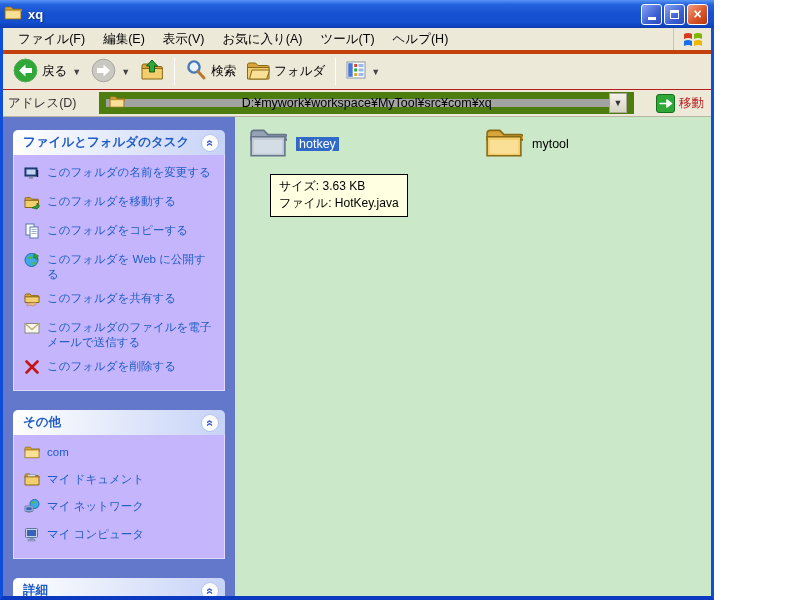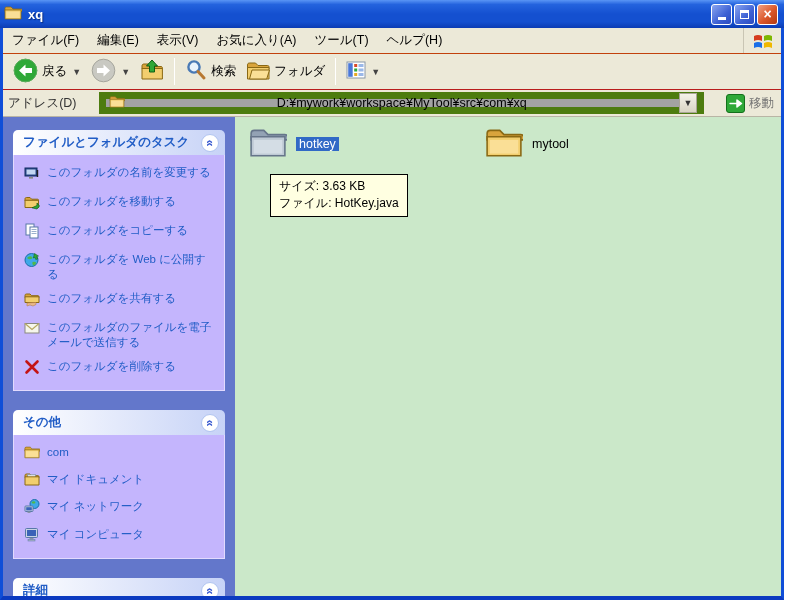--- a/index.html
+++ b/index.html
@@ -1,38 +1,38 @@
 <!DOCTYPE html>
 <html><head>
 <meta charset="utf-8">
 <style>
   * { box-sizing: border-box; margin: 0; padding: 0; }
   html,body { width:800px; height:600px; overflow:hidden;
     font-family:"Liberation Sans","DejaVu Sans",sans-serif; }
-  .window { width:784px; height:600px; display:flex; flex-direction:column;
+  .window { width:714px; height:600px; display:flex; flex-direction:column;
     background:#ECE9D8; border-left:3px solid #0F4ED8; border-right:3px solid #0F4ED8;
     border-bottom:4px solid #0B3AC0; }
 
   
   .titlebar { height:28px; flex:0 0 28px; display:flex; align-items:center; gap:6px;
     padding:0 6px 0 4px; margin:0 -3px;
     background:linear-gradient(180deg,#5A95F5 0%,#2463DE 16%,#1450D0 50%,#1450D0 78%,#0B3CB4 100%); }
   .title-text { color:#fff; font-weight:bold; font-size:13px; text-shadow:1px 1px 1px #0A2C80; }
   .winbtns { margin-left:auto; display:flex; gap:2px; }
   .wbtn { width:21px; height:21px; border:1px solid #fff; border-radius:3px;
     display:flex; align-items:center; justify-content:center; cursor:default; }
   .wbtn.minmax { background:linear-gradient(135deg,#8AA5F0 0%,#3D61D4 60%,#2B4BC0 100%); }
   .wbtn.close  { background:linear-gradient(135deg,#F2A184 0%,#DA5629 55%,#B33A10 100%); }
   .glyph-min { width:8px; border-bottom:3px solid #fff; align-self:flex-end; margin:0 0 4px 0; }
   .glyph-max { width:9px; height:9px; border:1px solid #fff; border-top:3px solid #fff; }
   .glyph-x   { color:#fff; font-weight:bold; font-size:14px; line-height:1; }
 
   
   .menubar { height:26px; flex:0 0 26px; display:flex; align-items:stretch;
-    background:#ECE9D8; border-bottom:1px solid #c2410c; padding-left:0; }
+    background:#ECE9D8; border-bottom:4px solid #c2410c; padding-left:6px; }
   .menu-item { display:flex; align-items:center; padding:0 9px; font-size:12.5px; color:#000; }
   .menu-logo { margin-left:auto; width:38px; border-left:1px solid #C9C5B4;
     display:flex; align-items:center; justify-content:center; background:#ECE9D8; }
 
   
   .toolbar { height:36px; flex:0 0 36px; display:flex; align-items:center; gap:2px;
     padding:0 6px; background:#ECE9D8; border-bottom:1px solid #b91c1c; }
   .tbtn { display:flex; align-items:center; gap:4px; padding:2px 4px; font-size:12.5px; color:#000; }
   .tbtn .drop { font-size:9px; color:#444; margin-left:1px; }
   .tbtn.disabled { color:#9a9a90; }
@@ -40,21 +40,21 @@
 
   
   .addressbar { height:27px; flex:0 0 27px; display:flex; align-items:center; gap:22px;
     padding:0 5px; background:#ECE9D8; border-bottom:1px solid #B9B5A5; }
   .addr-label { font-size:12.5px; color:#333; white-space:nowrap; }
   .addr-field { flex:1; height:22px; background:#a3a3a3; border:7px solid #4d7c0f;
     display:flex; align-items:center; gap:4px; padding:0 0 0 3px; font-size:12.5px;text-align:center; }
   .addr-path { flex:1; color:#000; white-space:nowrap; overflow:hidden; }
   .addr-drop { width:18px; height:20px; display:flex; align-items:center; justify-content:center;
     background:linear-gradient(180deg,#F4F2E8,#D9D5C4); border:1px solid #AAA698; font-size:9px; color:#333; }
-  .go-btn { display:flex; align-items:center; gap:4px; font-size:12.5px; color:#737373; padding-right:2px; }
+  .go-btn { display:flex; align-items:center; gap:4px; font-size:12.5px; color:#b91c1c; padding-right:2px; }
 
   
   .content { flex:1; display:flex; overflow:hidden; }
   .sidebar { width:232px; flex:0 0 232px; background:#6377CB; padding:13px 10px; overflow:hidden; }
   .panel { margin-bottom:19px; }
   .panel-h { height:25px; border-radius:5px 5px 0 0; padding:0 6px 0 10px;
     background:linear-gradient(90deg,#FFFFFF 0%,#C7D3F7 100%);
     display:flex; align-items:center; justify-content:space-between;
     color:#215DC6; font-weight:bold; font-size:12.5px; }
   .chev-btn { width:18px; height:18px; border-radius:50%; background:#fff;

